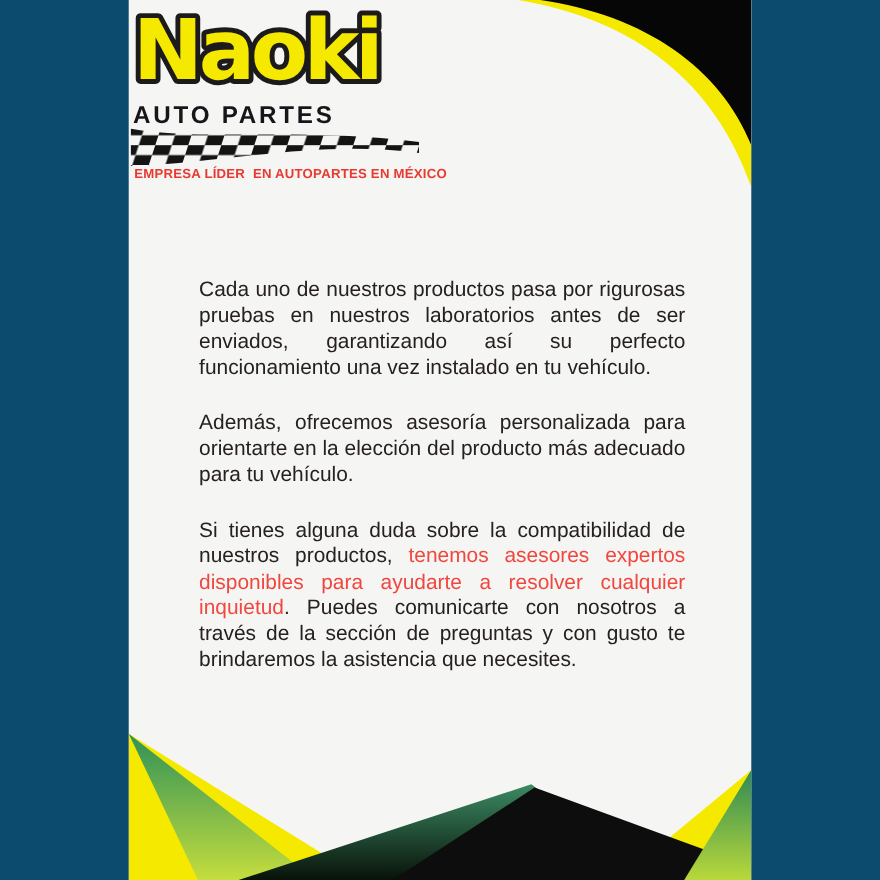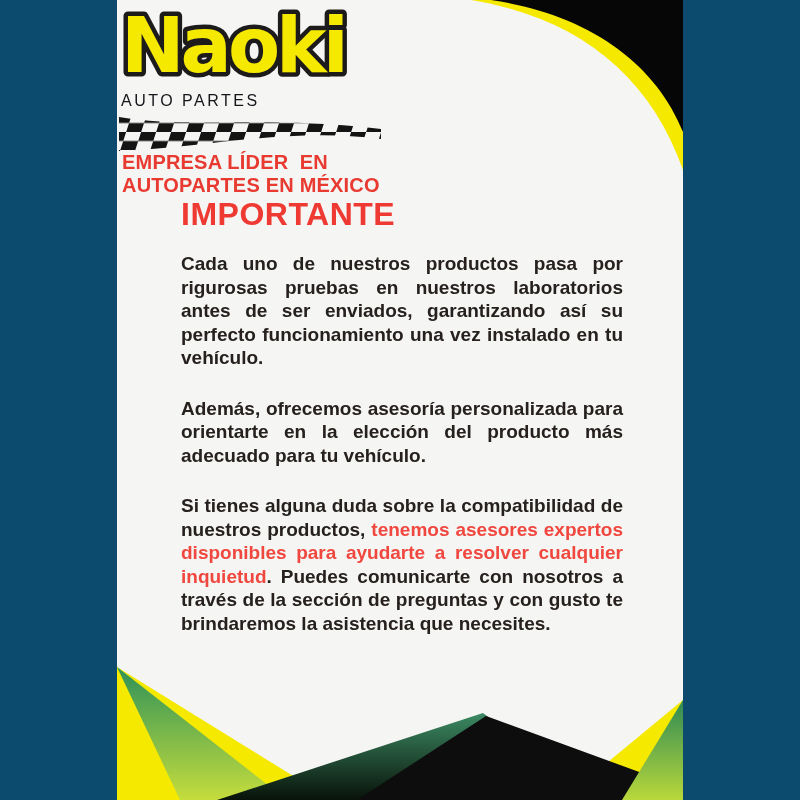--- a/index.html
+++ b/index.html
@@ -7,30 +7,30 @@
           font-family:"Liberation Sans",sans-serif;}
   .page{position:absolute;left:117px;top:0;width:566px;height:800px;background:#f5f5f3;overflow:hidden;}
 
   
   .corner-svg{position:absolute;top:0;right:0;}
   .bottom-svg{position:absolute;left:0;bottom:0;}
 
   
   .logo-block{position:absolute;left:0;top:0;width:320px;}
   .brand-name-svg{position:absolute;left:0;top:-4px;}
-  .brand-sub{position:absolute;left:4px;top:92px;font-size:16px;font-weight:normal;color:#17151a;
+  .brand-sub{position:absolute;left:4px;top:92px;font-size:22px;font-weight:bold;color:#17151a;
              letter-spacing:2.5px;white-space:nowrap;}
   .flag{position:absolute;left:0;top:114px;}
-  .tagline{position:absolute;left:5px;top:151px;font-size:20px;font-weight:bold;color:#e83a30;
+  .tagline{position:absolute;left:5px;top:151px;font-size:12px;font-weight:bold;color:#e83a30;
            letter-spacing:.2px;white-space:pre-wrap;}
 
   
   .title{position:absolute;left:64px;top:196px;font-size:32px;font-weight:800;color:#ee3a33;
          letter-spacing:.5px;}
-  .bodytext{position:absolute;left:64px;top:252px;width:442px;font-size:19px;font-weight:bold;
+  .bodytext{position:absolute;left:64px;top:252px;width:442px;font-size:19px;font-weight:normal;
             color:#26211f;line-height:23.5px;text-align:justify;}
   .bodytext p{margin:0 0 27px 0;}
   .red{color:#f0473f;}
 </style>
 </head>
 <body>
 
 <div class="canvas">
   <div class="page">
 
@@ -72,21 +72,20 @@
           <pattern id="chk" width="30" height="18" patternUnits="userSpaceOnUse" patternTransform="skewX(-18)">
             <rect x="0" y="0" width="15" height="9" fill="#141414"></rect>
             <rect x="15" y="9" width="15" height="9" fill="#141414"></rect>
           </pattern>
         </defs>
         <path d="M2,3 C70,15 150,1 264,15 L264,25 C175,13 95,33 2,37 Z" fill="url(#chk)"></path>
       </svg>
       <div class="tagline">EMPRESA LÍDER  EN AUTOPARTES EN MÉXICO</div>
     </div>
 
-    <div class="title">IMPORTANTE</div>
 
     <div class="bodytext">
       <p>
         <span>Cada uno de nuestros productos pasa por rigurosas pruebas en nuestros laboratorios antes de ser enviados, garantizando así su perfecto funcionamiento una vez instalado en tu vehículo.</span>
       </p>
       <p>
         <span>Además, ofrecemos asesoría personalizada para orientarte en la elección del producto más adecuado para tu vehículo.</span>
       </p>
       <p>
         <span>Si tienes alguna duda sobre la compatibilidad de nuestros productos, </span><span class="red">tenemos asesores expertos disponibles para ayudarte a resolver cualquier inquietud</span><span>. Puedes comunicarte con nosotros a través de la sección de preguntas y con gusto te brindaremos la asistencia que necesites.</span>

